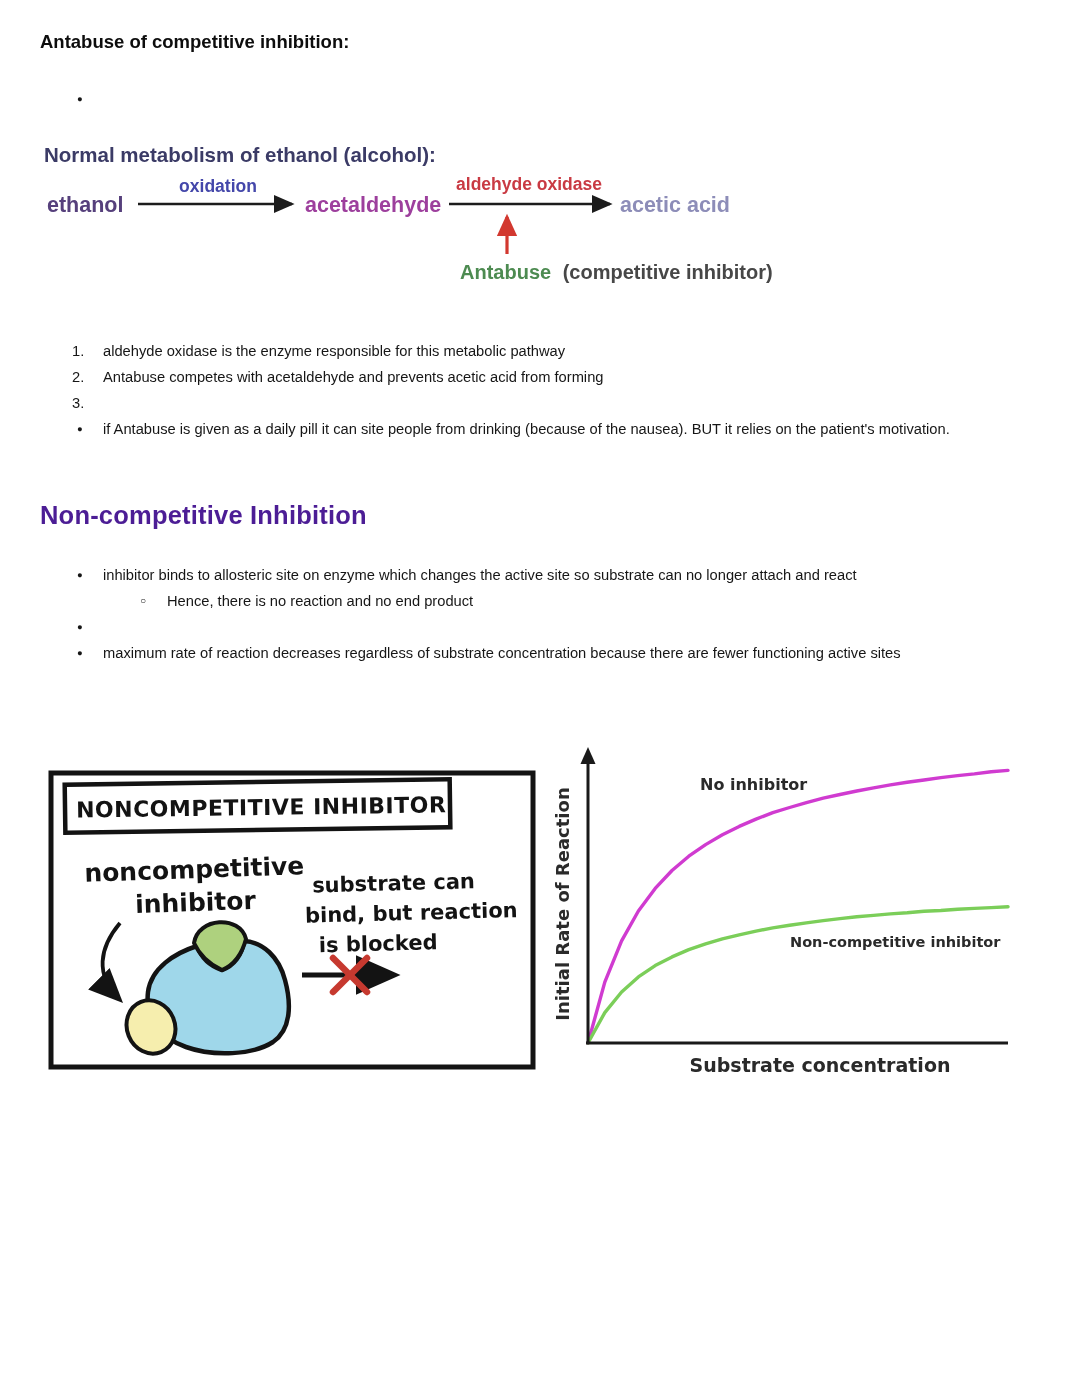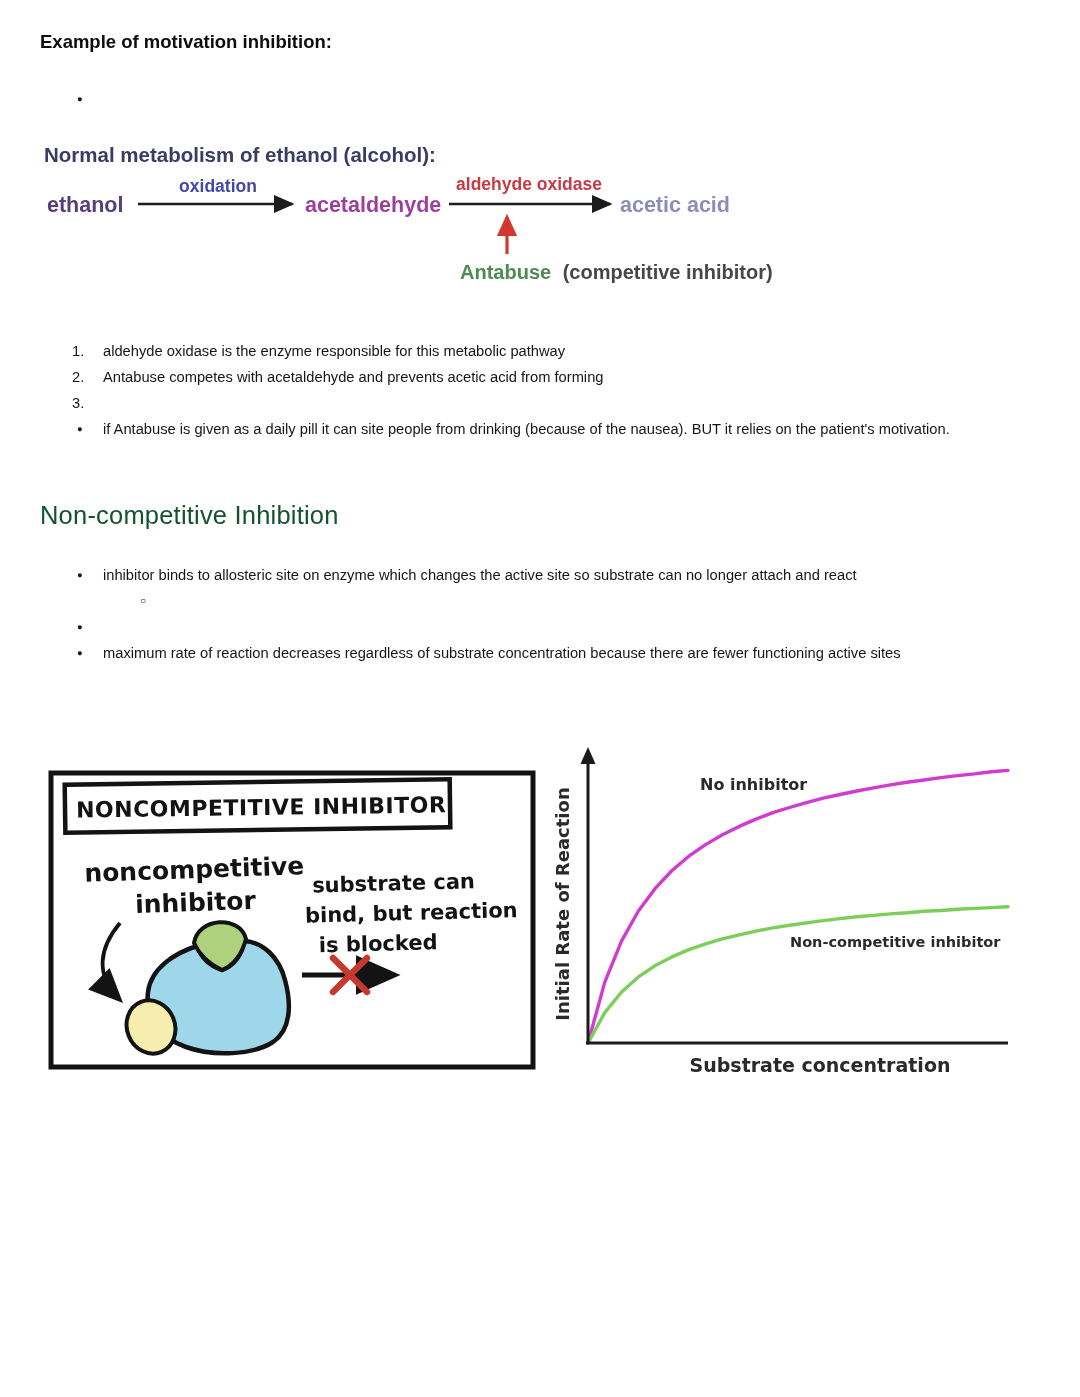--- a/index.html
+++ b/index.html
@@ -2,35 +2,35 @@
 <html><head>
 <meta charset="utf-8">
 <style>
   html,body{margin:0;padding:0;}
   body{
     width:1080px;height:1397px;position:relative;background:#ffffff;
     font-family:"Liberation Sans",sans-serif;color:#161616;overflow:hidden;
   }
   .abs{position:absolute;}
   .h-example{left:40px;top:31px;font-size:18.5px;font-weight:bold;color:#0d0d0d;}
-  .h-noncomp{left:40px;top:501px;font-size:25.5px;font-weight:normal;color:#14532d;letter-spacing:.2px;}
+  .h-noncomp{left:40px;top:501px;font-size:25.5px;font-weight:bold;color:#4c1d95;letter-spacing:.2px;}
   .doc-list{font-size:14.7px;line-height:26px;color:#161616;}
   .li{display:flex;align-items:flex-start;}
   .li .marker{flex:0 0 31px;}
   .li .marker.bullet{font-size:9.5px;padding-left:5px;flex-basis:26px;}
   .li .txt{max-width:935px;}
   .li.sub{padding-left:64px;}
   .li.sub .marker{flex-basis:27px;font-size:10px;padding-left:4px;}
   svg text{font-family:"Liberation Sans",sans-serif;}
   svg.hand text{font-family:"DejaVu Sans",sans-serif;}
 </style>
 </head>
 <body>
 
-<div class="abs h-example">Example of motivation inhibition:</div>
+<div class="abs h-example">Antabuse of competitive inhibition:</div>
 
 <div class="abs doc-list" style="left:72px;top:86px">
   <div class="li">
     <span class="marker bullet">●</span>
   </div>
 </div>
 
 <svg class="abs" style="left:42px;top:138px" width="760" height="152" viewBox="0 0 760 152">
   <defs>
     <marker id="ah-black" markerWidth="10" markerHeight="9" refX="7" refY="3.5" orient="auto">
@@ -75,20 +75,21 @@
 
 <div class="abs h-noncomp">Non-competitive Inhibition</div>
 
 <div class="abs doc-list" style="left:72px;top:562px">
   <div class="li">
     <span class="marker bullet">●</span>
     <span class="txt">inhibitor binds to allosteric site on enzyme which changes the active site so substrate can no longer attach and react</span>
   </div>
   <div class="li sub">
     <span class="marker">○</span>
+    <span class="txt">Hence, there is no reaction and no end product</span>
   </div>
   <div class="li">
     <span class="marker bullet">●</span>
   </div>
   <div class="li">
     <span class="marker bullet">●</span>
     <span class="txt">maximum rate of reaction decreases regardless of substrate concentration because there are fewer functioning active sites</span>
   </div>
 </div>
 

